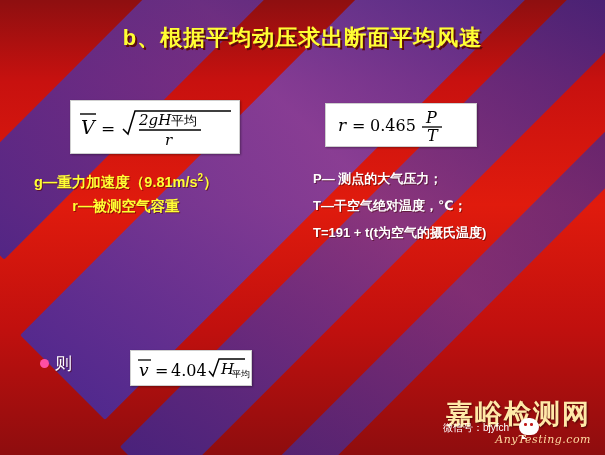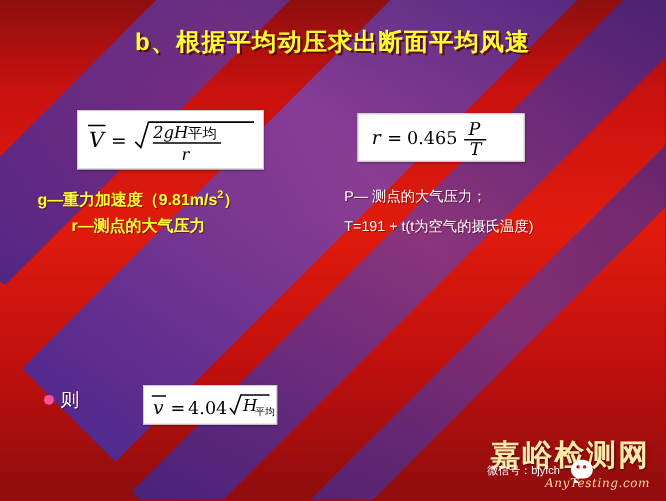--- a/index.html
+++ b/index.html
@@ -60,21 +60,21 @@
   .fbox svg{display:block;}
 
   
   .txt{position:absolute;z-index:6;color:#ffffff;}
   .yellow{color:#ffff33;font-weight:bold;}
 
   #legend-left{left:34px;top:172px;font-size:14.5px;font-weight:bold;text-align:center;}
   #legend-left div{white-space:nowrap;margin-bottom:5px;text-shadow:1px 1px 0 rgba(80,0,0,.55);}
   #legend-left .sup{font-size:10px;vertical-align:super;}
 
-  #legend-right{left:313px;top:170px;font-size:13px;font-weight:normal;color:#ffffff;}
+  #legend-right{left:313px;top:170px;font-size:13px;font-weight:bold;color:#ffffff;}
   #legend-right div{white-space:nowrap;margin-bottom:9px;text-shadow:1px 1px 0 rgba(60,0,0,.5);}
 
   #para{left:52px;top:276px;width:520px;font-size:17px;color:#ffffff;line-height:1.62;
         text-shadow:1px 1px 0 rgba(70,0,0,.5);}
   #para .indent{display:block;text-indent:34px;}
   #para .sup{font-size:11px;vertical-align:super;}
 
   #bullet-row{position:absolute;left:40px;top:352px;z-index:6;display:flex;align-items:center;gap:6px;}
   .bullet-dot{width:9px;height:9px;border-radius:50%;background:#ff4fa3;display:inline-block;}
   .bullet-label{color:#ffffff;font-size:17px;text-shadow:1px 1px 0 rgba(70,0,0,.5);}
@@ -144,25 +144,26 @@
         <text x="44" y="27" font-size="16">0.465</text>
         <text x="100" y="19" font-size="16" font-style="italic">P</text>
         <line x1="96" y1="23" x2="116" y2="23" stroke="#000" stroke-width="1.3"></line>
         <text x="101" y="37" font-size="16" font-style="italic">T</text>
       </g>
     </svg>
   </div>
 
   <div class="txt yellow" id="legend-left">
     <div>g—重力加速度（9.81m/s<span class="sup">2</span>）</div>
-    <div>r—测点的大气压力</div>
+    <div>r—被测空气容重</div>
   </div>
 
   <div class="txt" id="legend-right">
     <div>P— 测点的大气压力；</div>
+    <div>T—干空气绝对温度，℃；</div>
     <div>T=191 + t(t为空气的摄氏温度)</div>
   </div>
 
   <div class="txt" id="para">
   </div>
 
   <div id="bullet-row">
     <span class="bullet-dot"></span>
     <span class="bullet-label">则</span>
   </div>

